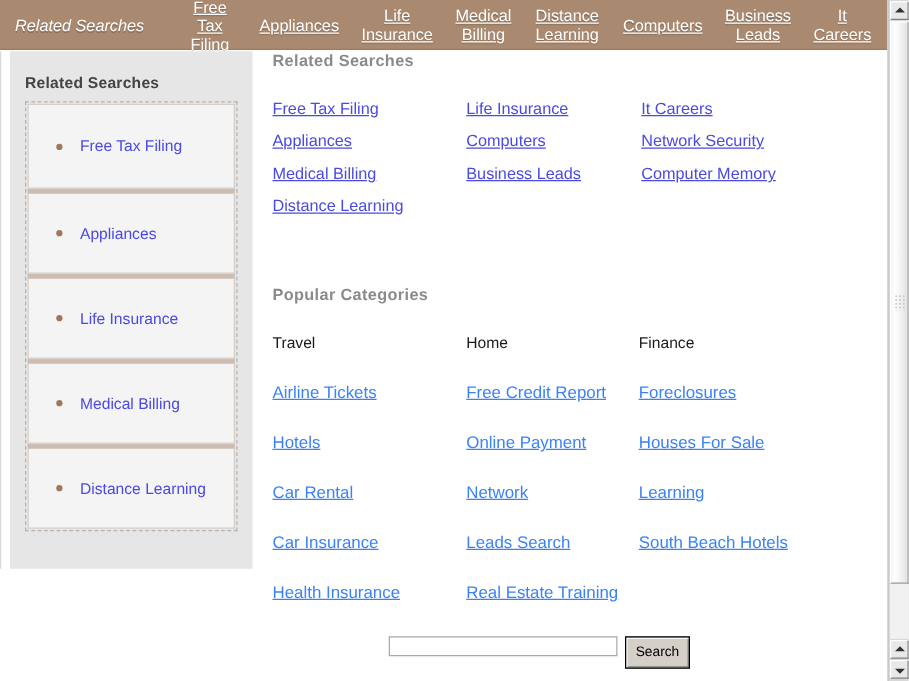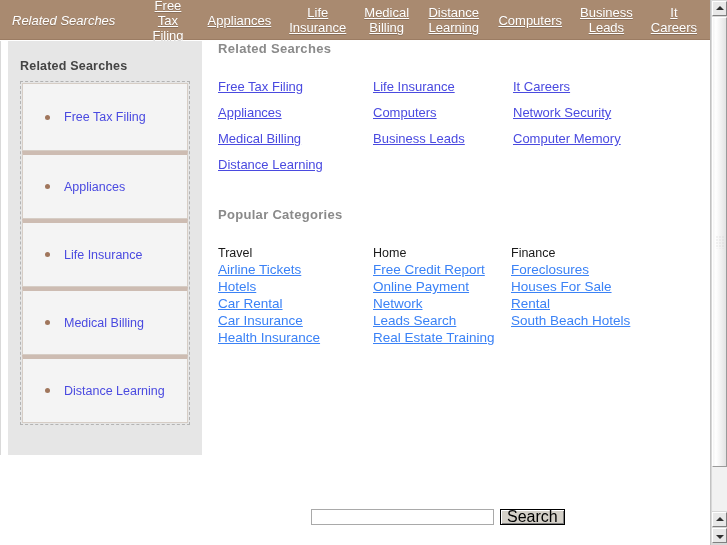--- a/index.html
+++ b/index.html
@@ -168,21 +168,21 @@
     text-decoration: underline;
     font-size: 13px;
     white-space: nowrap;
     cursor: pointer;
     justify-self: start;
   }
 
   .cat-grid {
     display: grid;
     grid-template-columns: 155px 138px auto;
-    row-gap: 2px;
+    row-gap: 25px;
   }
   .cat-head {
     font-size: 12.5px;
     color: #1a1a1a;
     white-space: nowrap;
   }
   .cat-link {
     color: #3b82f6;
     text-decoration: underline;
     font-size: 13.5px;
@@ -205,28 +205,28 @@
     height: 16px;
     box-sizing: border-box;
     border: 1px solid #a9a9a9;
     background: #ffffff;
     font-family: "Liberation Sans", sans-serif;
     font-size: 11px;
     padding: 1px 3px;
     outline: none;
   }
   .search-button {
-    height: 16px;
+    height: 26px;
     box-sizing: border-box;
     min-width: 52px;
     background: #d4d0c8;
     border: 1px solid #000000;
     box-shadow: inset 1px 1px 0 #ffffff, inset -1px -1px 0 #808080;
     font-family: "Liberation Sans", sans-serif;
-    font-size: 16px;
+    font-size: 11px;
     color: #000;
     cursor: pointer;
     padding: 0 6px;
     line-height: 14px;
   }
 
   
   .scrollbar {
     position: absolute;
     right: 0;
@@ -365,39 +365,39 @@
         <a class="link">It Careers</a>
         <a class="link">Appliances</a>
         <a class="link">Computers</a>
         <a class="link">Network Security</a>
         <a class="link">Medical Billing</a>
         <a class="link">Business Leads</a>
         <a class="link">Computer Memory</a>
         <a class="link">Distance Learning</a>
       </div>
 
-      <div class="section-heading" style="margin-top:35px; margin-bottom:24px;">Popular Categories</div>
+      <div class="section-heading" style="margin-top:56px; margin-bottom:24px;">Popular Categories</div>
 
       <div class="cat-grid">
         <span class="cat-head">Travel</span>
         <span class="cat-head">Home</span>
         <span class="cat-head">Finance</span>
 
         <a class="cat-link">Airline Tickets</a>
         <a class="cat-link">Free Credit Report</a>
         <a class="cat-link">Foreclosures</a>
 
         <a class="cat-link">Hotels</a>
         <a class="cat-link">Online Payment</a>
         <a class="cat-link">Houses For Sale</a>
 
         <a class="cat-link">Car Rental</a>
         <a class="cat-link">Network</a>
 
-        <a class="cat-link">Rental</a>
+        <a class="cat-link">Learning</a>
         <a class="cat-link">Car Insurance</a>
         <a class="cat-link">Leads Search</a>
 
         <a class="cat-link">South Beach Hotels</a>
         <a class="cat-link">Health Insurance</a>
         <a class="cat-link">Real Estate Training</a>
       </div>
 
     </div>
 

